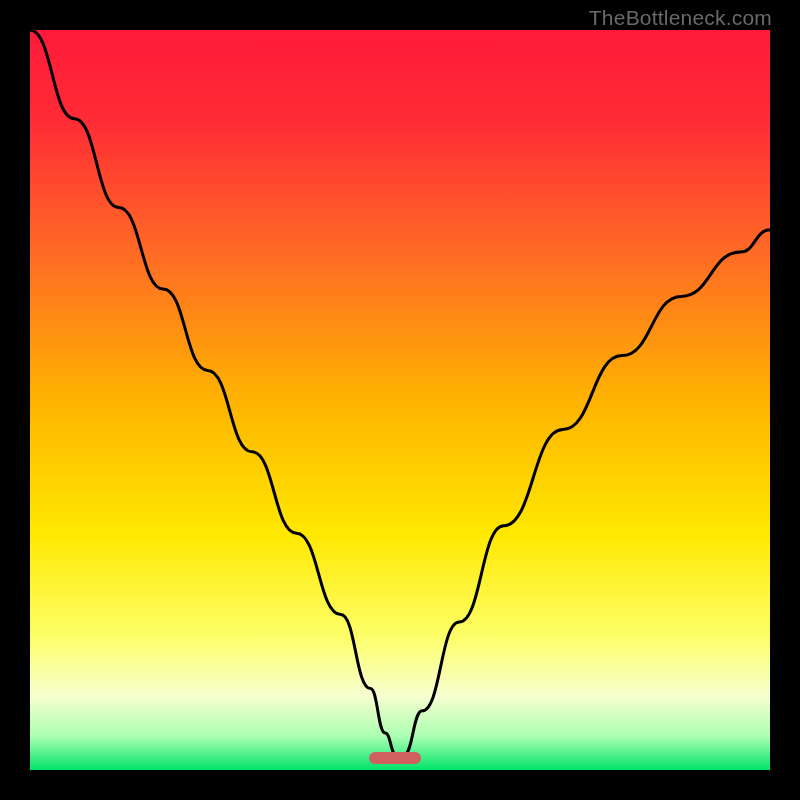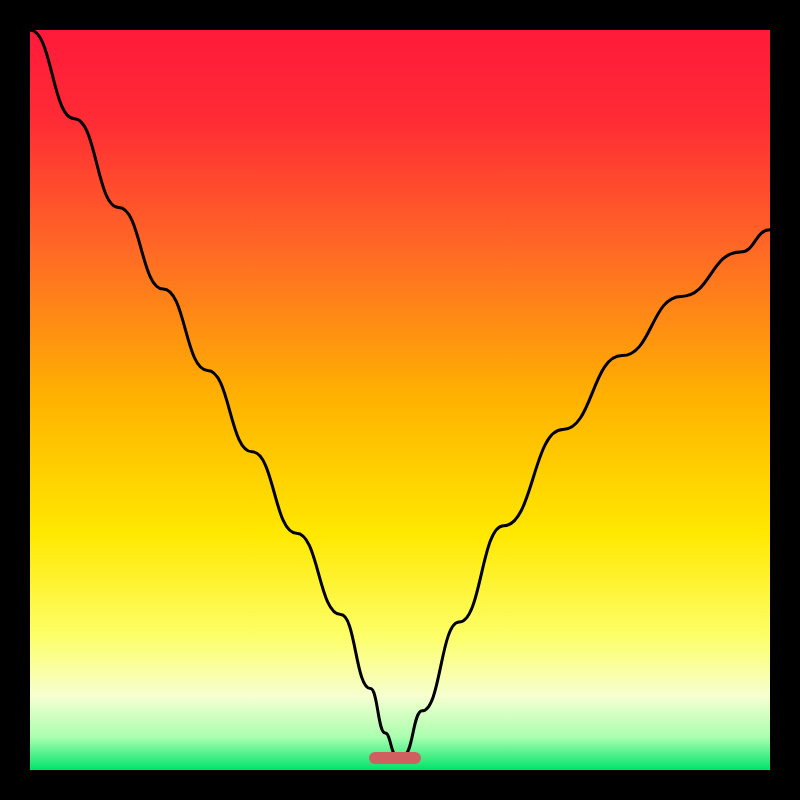--- a/index.html
+++ b/index.html
@@ -79,13 +79,14 @@
     </svg>
 
     <svg class="curves" viewBox="0 0 740 740" preserveAspectRatio="none">
       <path id="curve-left" fill="none" stroke-width="3" stroke-linecap="round" d="M 0,0 C 22.2,0 22.2,88.79999999999995 44.4,88.79999999999995 C 66.6,88.79999999999995 66.6,177.60000000000002 88.8,177.60000000000002 C 111,177.60000000000002 111,259 133.2,259 C 155.39999999999998,259 155.39999999999998,340.4 177.6,340.4 C 199.8,340.4 199.8,421.8 222,421.8 C 244.2,421.8 244.2,503.2 266.4,503.2 C 288.6,503.2 288.6,584.6 310.8,584.6 C 325.6,584.6 325.6,658.6 340.40000000000003,658.6 C 347.8,658.6 347.8,703 355.2,703 C 360.75,703 360.75,725.2 366.3,725.2" stroke="#000000"></path>
       <path id="curve-right" fill="none" stroke-width="3" stroke-linecap="round" d="M 373.7,725.2 C 382.95000000000005,725.2 382.95000000000005,680.8 392.20000000000005,680.8 C 410.70000000000005,680.8 410.70000000000005,592 429.2,592 C 451.4,592 451.4,495.79999999999995 473.6,495.79999999999995 C 503.2,495.79999999999995 503.2,399.59999999999997 532.8,399.59999999999997 C 562.4,399.59999999999997 562.4,325.59999999999997 592,325.59999999999997 C 621.6,325.59999999999997 621.6,266.4 651.2,266.4 C 680.8,266.4 680.8,222 710.4,222 C 725.2,222 725.2,199.80000000000007 740,199.80000000000007" stroke="#000000"></path>
     </svg>
 
     <div id="bar" class="bar" style="left: 339px; top: 722px; width: 52px; height: 12px; background: rgb(208, 96, 96);"></div>
   </div>
 
+  <div class="watermark">TheBottleneck.com</div>
 </div>
 
 </body></html>

